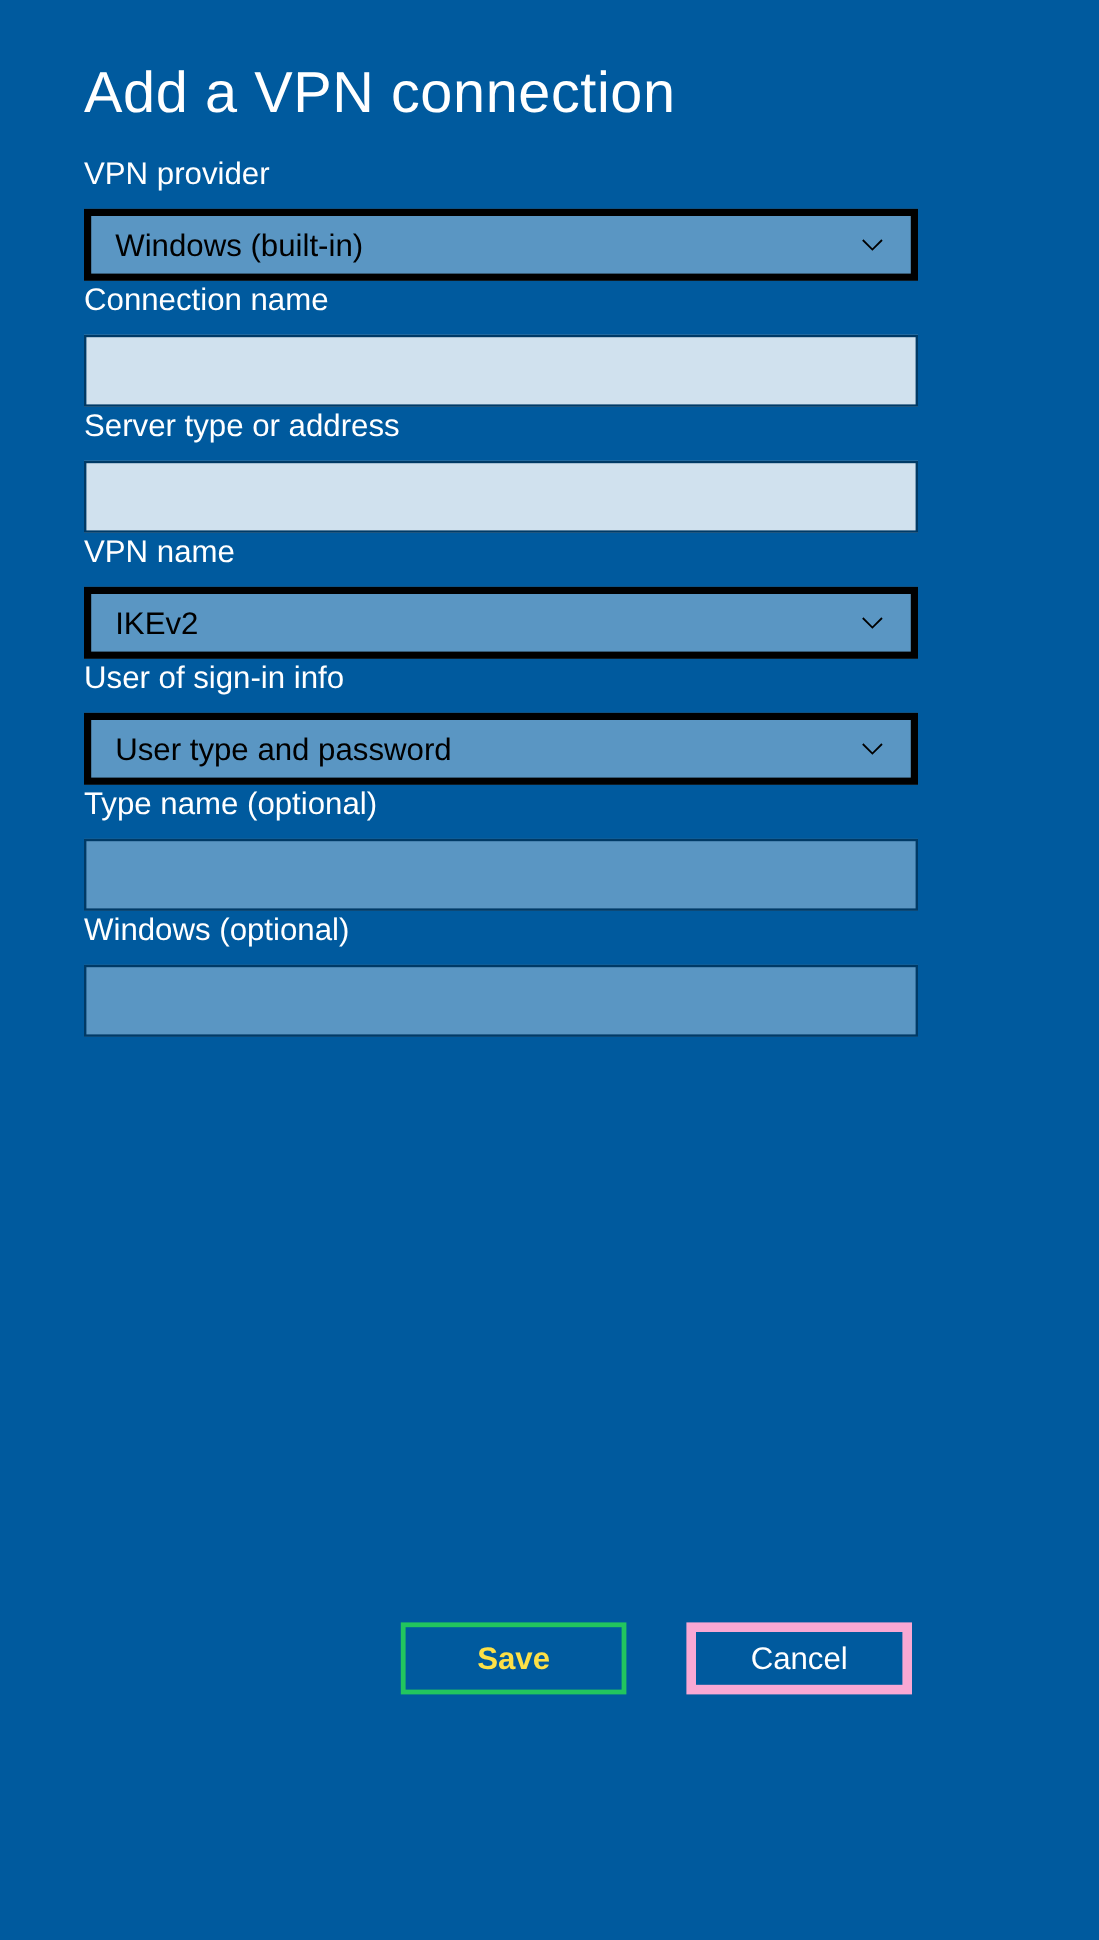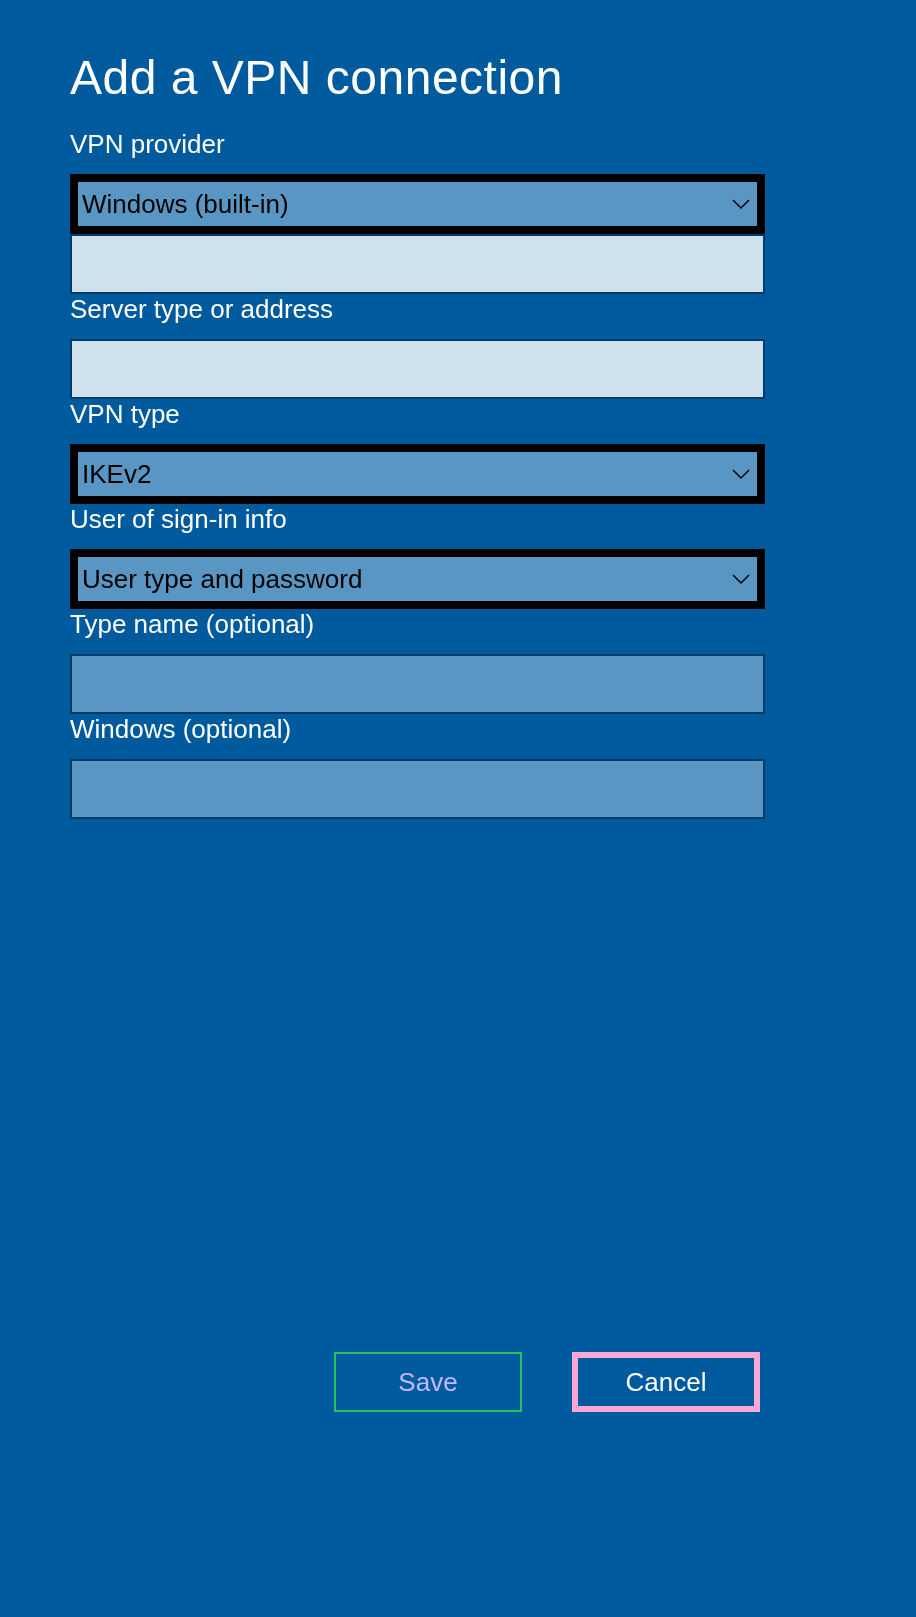--- a/index.html
+++ b/index.html
@@ -31,22 +31,22 @@
       display: block;
     }
     .select-wrap {
       position: relative;
       width: 695px;
     }
     .select-box {
       width: 100%;
       height: 60px;
       background: #5a96c3;
-      border: 8px solid #000000;
-      padding: 0 4px;
+      border: 6px solid #000000;
+      padding: 0 20px;
       font-size: 26px;
       color: #000000;
       display: flex;
       align-items: center;
       justify-content: space-between;
       cursor: pointer;
     }
     .chevron {
       width: 24px;
       height: 24px;
@@ -77,25 +77,26 @@
       height: 60px;
       font-size: 26px;
       font-weight: 400;
       display: flex;
       align-items: center;
       justify-content: center;
       background: transparent;
       cursor: pointer;
     }
     .btn-save {
-      border: 2px solid #22c55e;
-      color: #c4b5fd;
+      border: 4px solid #22c55e;
+      color: #fde047;
+      font-weight: bold;
     }
     .btn-cancel {
-      border: 6px solid #f9a8d4;
+      border: 8px solid #f9a8d4;
       color: #ffffff;
     }
   </style>
 </head>
 <body>
 
 <h1 class="title">Add a VPN connection</h1>
 
 <div class="field-group">
   <label class="field-label">VPN provider</label>
@@ -103,30 +104,31 @@
     <div class="select-box">
       <span>Windows (built-in)</span>
       <svg class="chevron" viewBox="0 0 24 24" fill="none" stroke="#000000" stroke-width="1.5">
         <polyline points="4,8 12,16 20,8"></polyline>
       </svg>
     </div>
   </div>
 </div>
 
 <div class="field-group">
+  <label class="field-label">Connection name</label>
   <input type="text" class="text-input" value="" style="">
 </div>
 
 <div class="field-group">
   <label class="field-label">Server type or address</label>
   <input type="text" class="text-input" value="" style="">
 </div>
 
 <div class="field-group">
-  <label class="field-label">VPN type</label>
+  <label class="field-label">VPN name</label>
   <div class="select-wrap">
     <div class="select-box">
       <span>IKEv2</span>
       <svg class="chevron" viewBox="0 0 24 24" fill="none" stroke="#000000" stroke-width="1.5">
         <polyline points="4,8 12,16 20,8"></polyline>
       </svg>
     </div>
   </div>
 </div>
 

